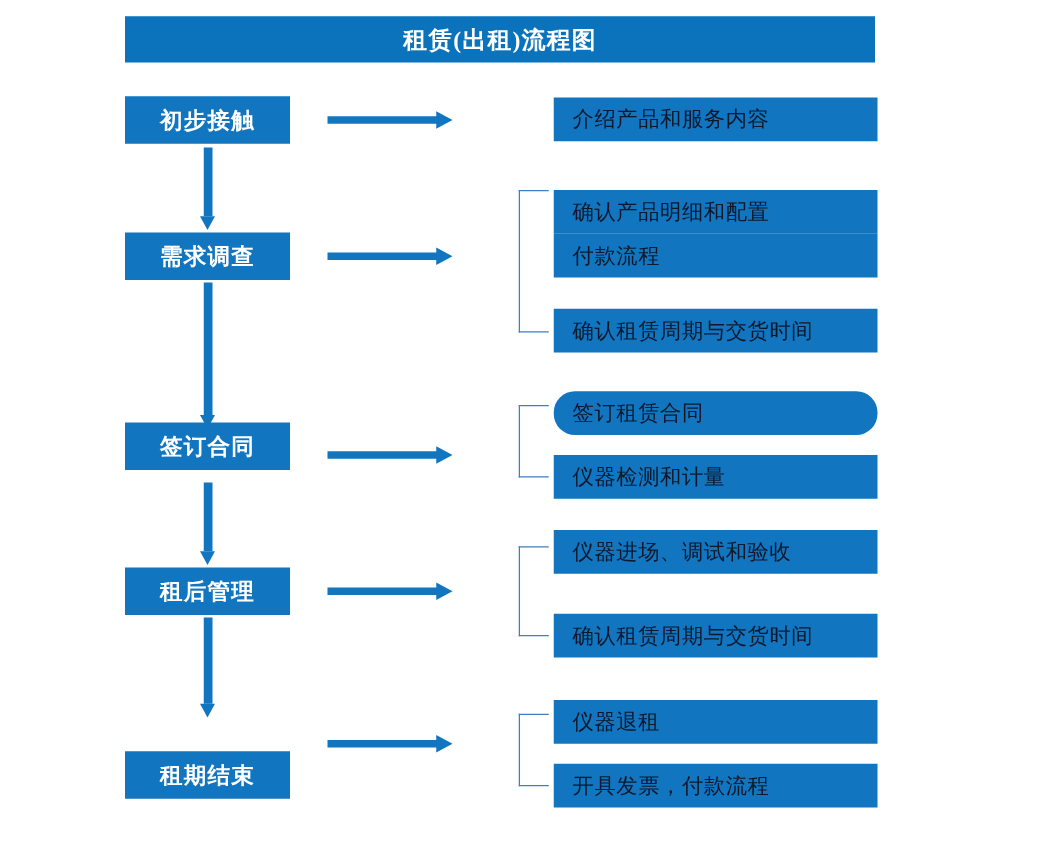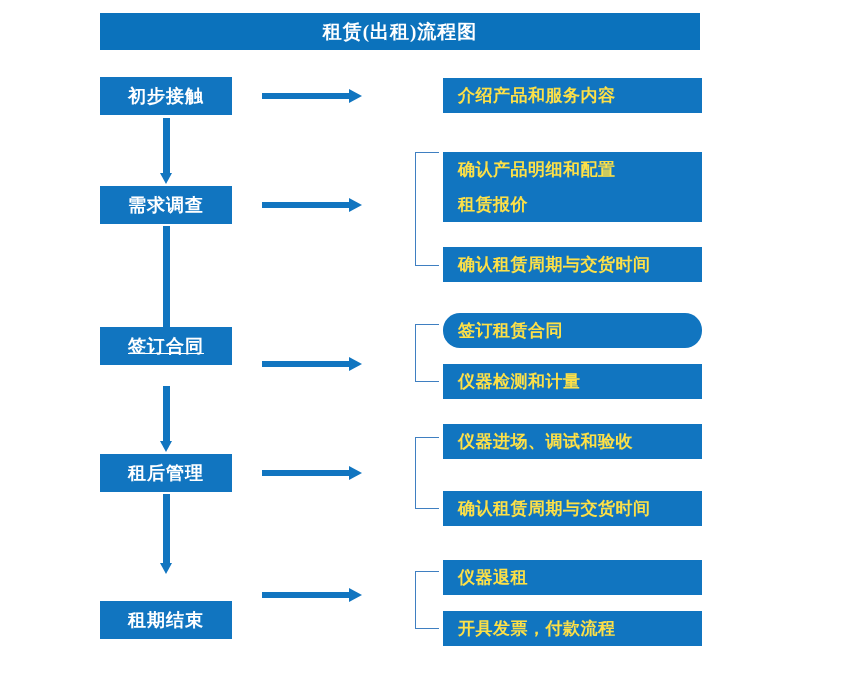--- a/index.html
+++ b/index.html
@@ -51,23 +51,23 @@
     letter-spacing: 1px;
   }
 
   
   .detail-box {
     position: absolute;
     left: 443px;
     width: 259px;
     height: 35px;
     background: #1175C0;
-    color: #fde047;
+    color: #0f172a;
     font-size: 17px;
-    font-weight: bold;
+    font-weight: normal;
     display: flex;
     align-items: center;
     padding-left: 15px;
     box-sizing: border-box;
     letter-spacing: 0.5px;
   }
 
   
   .v-arrow {
     position: absolute;
@@ -129,21 +129,21 @@
 </style>
 </head>
 <body>
 
 <div id="canvas">
 
   <div class="title-bar">租赁(出租)流程图</div>
 
   <div class="stage-box" style="top:77px;">初步接触</div>
   <div class="stage-box" style="top:186px;">需求调查</div>
-  <div class="stage-box" style="top:327px;text-decoration:underline;">签订合同</div>
+  <div class="stage-box" style="top:338px;">签订合同</div>
   <div class="stage-box" style="top:454px;font-family:Liberation Serif, serif;">租后管理</div>
   <div class="stage-box" style="top:601px;">租期结束</div>
 
   <div class="v-arrow" style="top:118px; height:66px;">
     <div class="shaft" style="height:55px;"></div>
     <div class="head" style="top:55px;"></div>
   </div>
   <div class="v-arrow" style="top:226px; height:118px;">
     <div class="shaft" style="height:106px;"></div>
     <div class="head" style="top:106px;"></div>
@@ -181,21 +181,21 @@
   <div class="bracket" style="left:415px; top:152px; height:114px;"></div>
 
   <div class="bracket" style="left:415px; top:324px; height:58px;"></div>
 
   <div class="bracket" style="left:415px; top:437px; height:72px;"></div>
 
   <div class="bracket" style="left:415px; top:571px; height:58px;"></div>
 
   <div class="detail-box" style="top:78px;">介绍产品和服务内容</div>
   <div class="detail-box" style="top:135px;margin-top:17px;">确认产品明细和配置</div>
-  <div class="detail-box" style="top:187px;">租赁报价</div>
+  <div class="detail-box" style="top:187px;">付款流程</div>
   <div class="detail-box" style="top:247px;">确认租赁周期与交货时间</div>
   <div class="detail-box" style="top:313px;border-radius:17px;">签订租赁合同</div>
   <div class="detail-box" style="top:364px;">仪器检测和计量</div>
   <div class="detail-box" style="top:424px;">仪器进场、调试和验收</div>
   <div class="detail-box" style="top:491px;">确认租赁周期与交货时间</div>
   <div class="detail-box" style="top:560px;">仪器退租</div>
   <div class="detail-box" style="top:611px;">开具发票，付款流程</div>
 
 </div>
 

